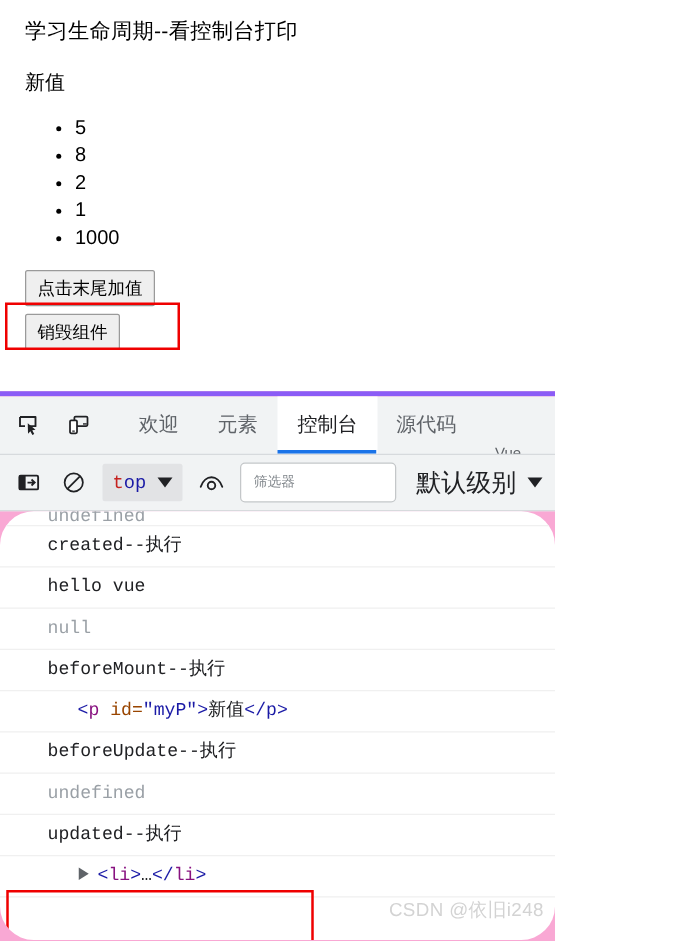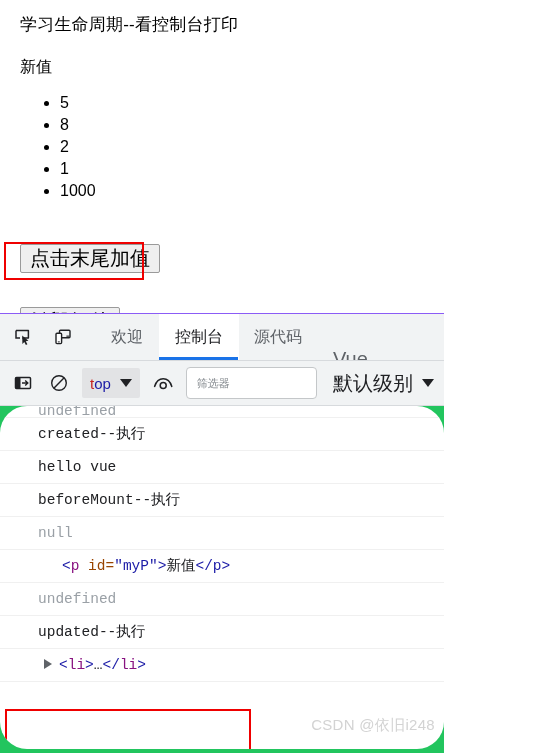--- a/index.html
+++ b/index.html
@@ -56,29 +56,28 @@
     font-size: 16px;
     line-height: 22px;
     color: #000;
   }
 
   .btn-row { padding: 14px 0 0 8px; }
 
   .native-btn {
     display: inline-block;
     font-family: "Liberation Sans", sans-serif;
-    font-size: 20px;
+    font-size: 14px;
     color: #000;
     background: #efefef;
     border: 1px solid #9a9a9a;
     border-radius: 2px;
     padding: 4px 9px 5px 9px;
     line-height: 18px;
     cursor: default;
-    margin-top: 28px;
   }
 
   .btn-row-2 {
     padding: 6px 0 0 8px;
   }
 
   
   .anno-box-btn {
     position: absolute;
     left: 4px;
@@ -89,22 +88,22 @@
     pointer-events: none;
   }
 
   
   .devtools {
     position: absolute;
     left: 0;
     top: 313px;
     width: 444px;
     height: 440px;
-    background: #22c55e;
-    border-top: 1px solid #8b5cf6;
+    background: #f9a8d4;
+    border-top: 4px solid #8b5cf6;
     font-family: "Liberation Sans", sans-serif;
     overflow: hidden;
   }
 
   
   .dt-tabbar {
     display: flex;
     align-items: stretch;
     height: 47px;
     background: #f1f3f4;
@@ -143,21 +142,21 @@
     color: #202124;
     padding-left: 16px;
   }
   .dt-tab.active::after {
     content: "";
     position: absolute;
     left: 0; right: 0; bottom: 0;
     height: 3px;
     background: #1a73e8;
   }
-  .dt-tab.vue { font-size: 20px; margin-top: 44px; }
+  .dt-tab.vue { font-size: 12px; margin-top: 44px; }
 
   
   .dt-consolebar {
     display: flex;
     align-items: center;
     height: 45px;
     background: #f1f3f4;
     border-bottom: 1px solid #d7dadd;
     padding: 0 8px 0 10px;
     gap: 10px;
@@ -166,21 +165,21 @@
     display: flex;
     align-items: center;
     gap: 9px;
     background: #e2e3e5;
     border-radius: 2px;
     padding: 4px 8px;
     height: 30px;
     cursor: default;
   }
   .ctx-select .ctx-label {
-    font-family: Liberation Sans, sans-serif;
+    font-family: Liberation Mono, monospace;
     font-size: 15px;
   }
   .ctx-label .t-o { color: #c5221f; }
   .ctx-label .t-b { color: #1a1aa6; }
   .caret {
     width: 0; height: 0;
     border-left: 6px solid transparent;
     border-right: 6px solid transparent;
     border-top: 8px solid #202124;
   }
@@ -233,21 +232,21 @@
   .msg.clipped {
     height: 18px;
     min-height: 0;
     padding-top: 0;
     padding-bottom: 0;
     overflow: hidden;
     line-height: 22px;
     margin-top: -6px;
   }
   .msg.dom { padding-left: 62px; }
-  .msg.obj { padding-left: 44px; }
+  .msg.obj { padding-left: 63px; }
 
   .tok-punc  { color: #1a1aa6; }
   .tok-tag   { color: #881280; }
   .tok-attr  { color: #994500; }
   .tok-val   { color: #1a1aa6; }
   .tok-text  { color: #202124; }
   .tok-dots  { color: #202124; }
 
   .disclosure {
     display: inline-block;
@@ -330,20 +329,21 @@
             <rect x="6.5" y="3.2" width="10.5" height="7.6" rx="1" fill="none" stroke="#202124" stroke-width="1.4"></rect>
             <rect x="3" y="6.2" width="5.6" height="10.4" rx="1" fill="#fff" stroke="#202124" stroke-width="1.4"></rect>
             <rect x="4.8" y="14.4" width="2" height="1" fill="#202124"></rect>
             <rect x="13.4" y="8.6" width="3" height="1.1" fill="#202124"></rect>
           </svg>
         </div>
       </div>
 
       <div class="dt-tabs">
         <div class="dt-tab">欢迎</div>
+        <div class="dt-tab">元素</div>
         <div class="dt-tab active">控制台</div>
         <div class="dt-tab">源代码</div>
         <div class="dt-tab vue">Vue</div>
       </div>
     </div>
 
     <div class="dt-consolebar">
       <div class="dt-icon-btn">
         <svg width="20" height="20" viewBox="0 0 20 20">
           <rect x="2.5" y="4.5" width="15" height="11" rx="1" fill="none" stroke="#202124" stroke-width="1.5"></rect>
@@ -376,25 +376,26 @@
         <span class="lvl-label">默认级别</span>
         <span class="caret"></span>
       </div>
     </div>
 
     <div class="dt-console">
 
       <div class="msg dim clipped">undefined</div>
       <div class="msg">created--执行</div>
       <div class="msg">hello vue</div>
+      <div class="msg dim">null</div>
       <div class="msg">beforeMount--执行</div>
-      <div class="msg dim">null</div>
 
       <div class="msg dom"><span class="tok-punc">&lt;</span><span class="tok-tag">p</span>&nbsp;<span class="tok-attr">id</span><span class="tok-attr">=</span><span class="tok-val">"myP"</span><span class="tok-punc">&gt;</span><span class="tok-text">新值</span><span class="tok-punc">&lt;/p&gt;</span></div>
 
+      <div class="msg">beforeUpdate--执行</div>
       <div class="msg dim">undefined</div>
       <div class="msg">updated--执行</div>
 
       <div class="msg obj"><span class="disclosure"></span><span class="tok-punc">&lt;</span><span class="tok-tag">li</span><span class="tok-punc">&gt;</span><span class="tok-dots">…</span><span class="tok-punc">&lt;/</span><span class="tok-tag">li</span><span class="tok-punc">&gt;</span></div>
 
       <div class="anno-box-console"></div>
       <div class="watermark">CSDN @依旧i248</div>
     </div>
 
   </div>

